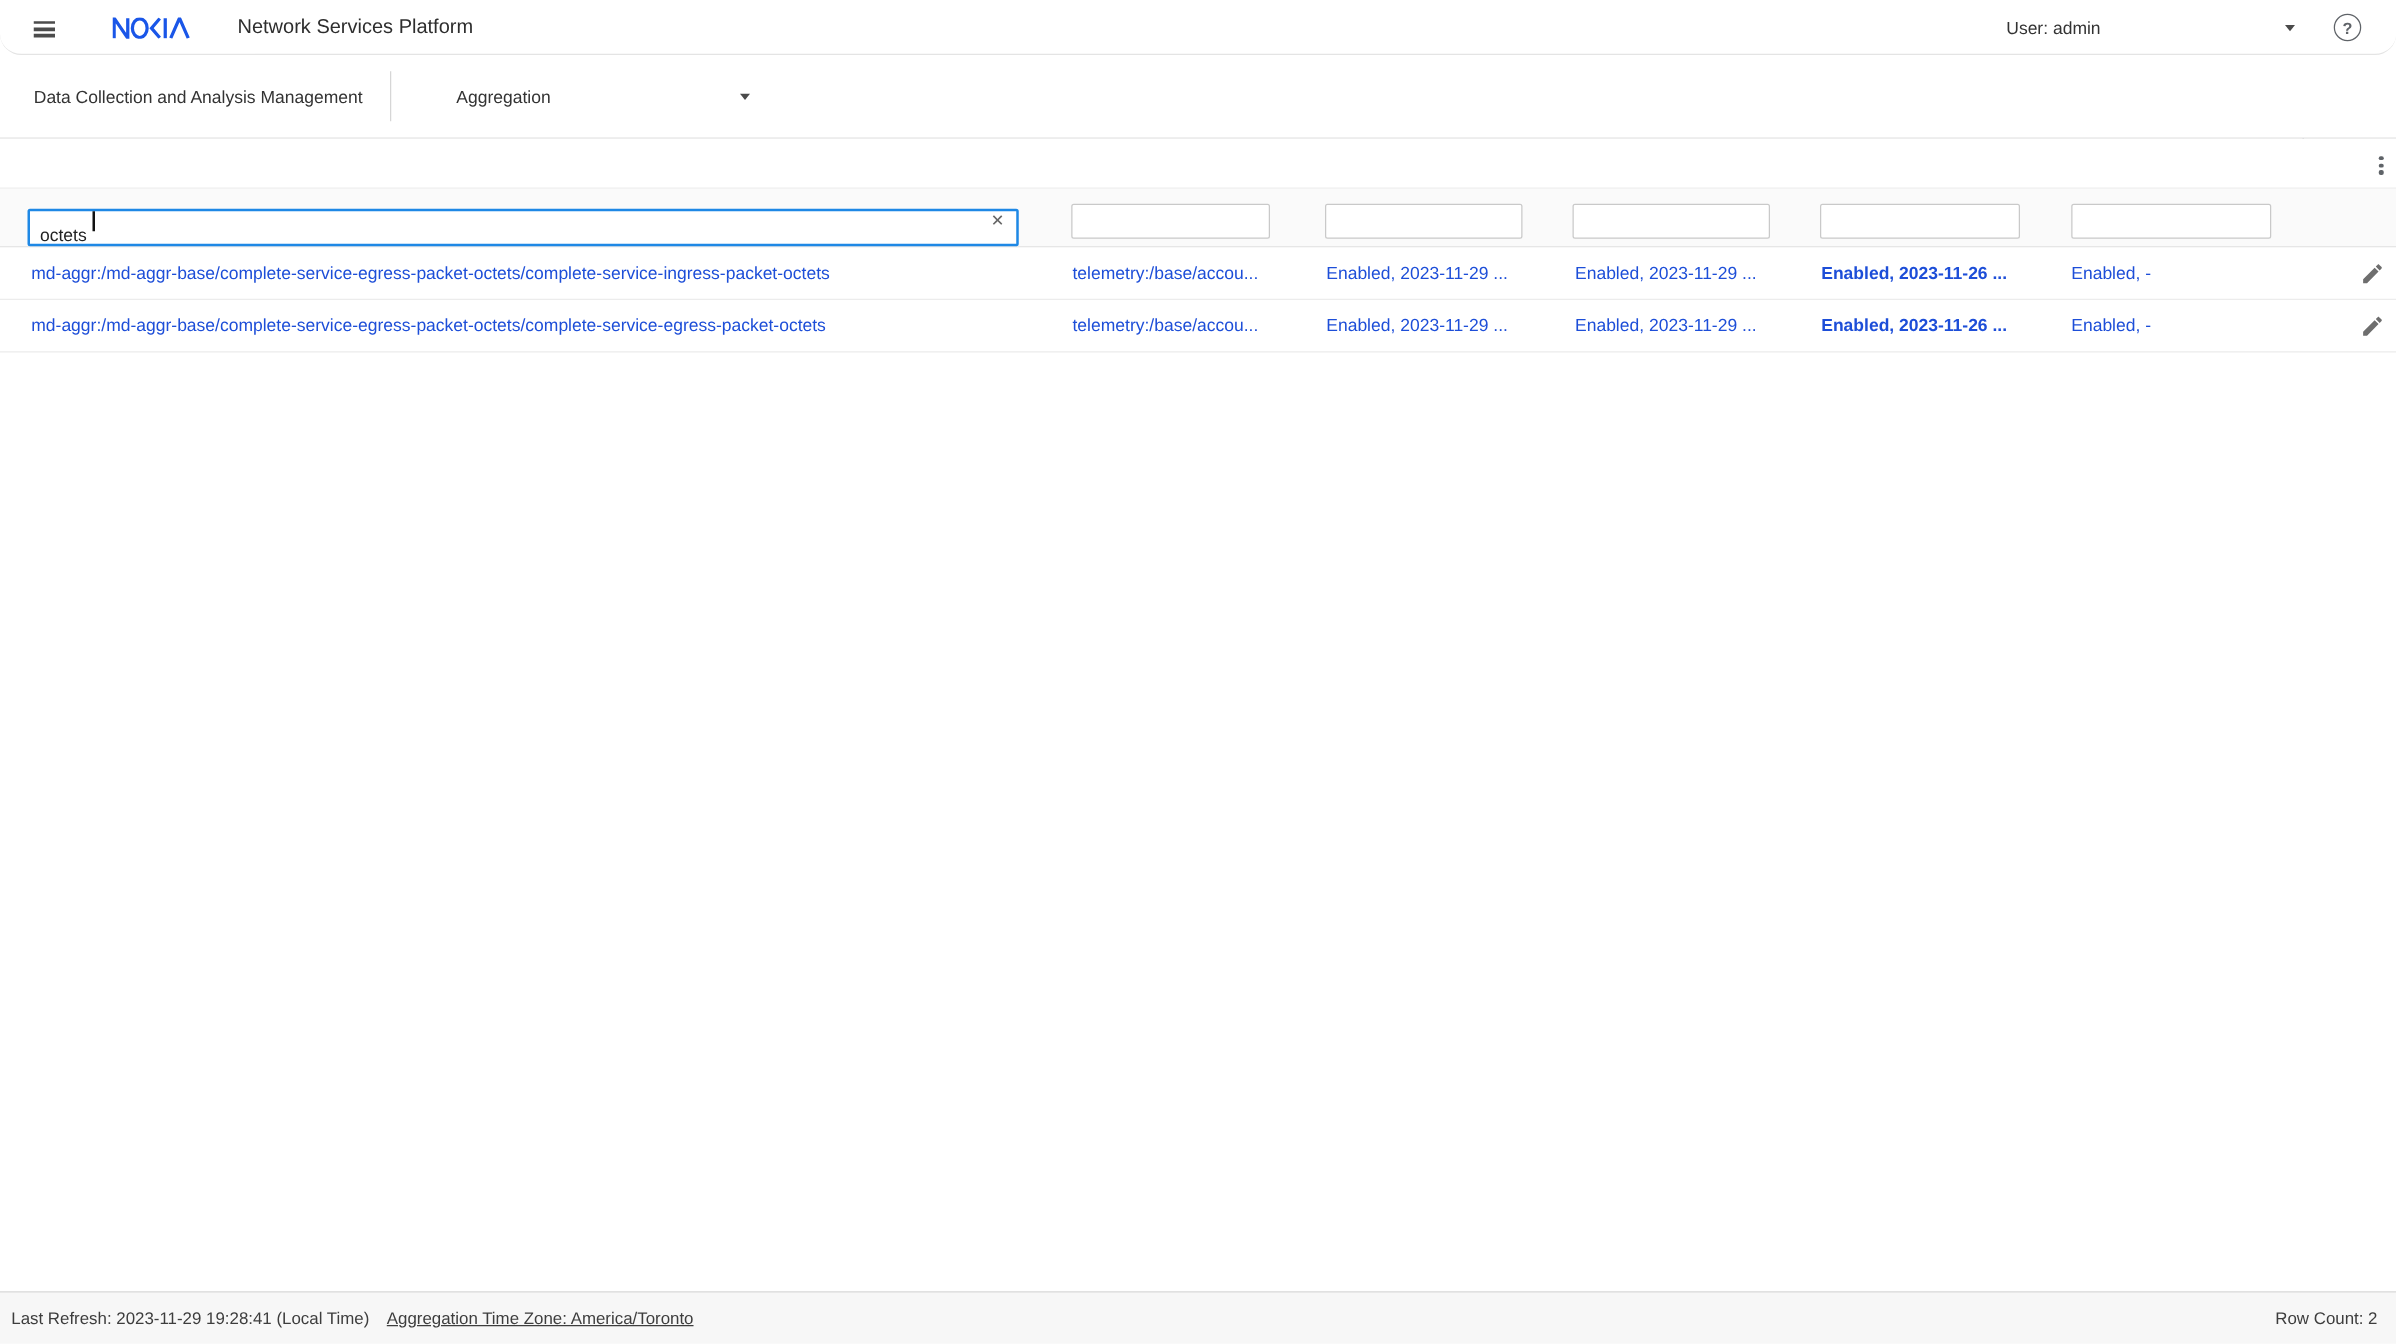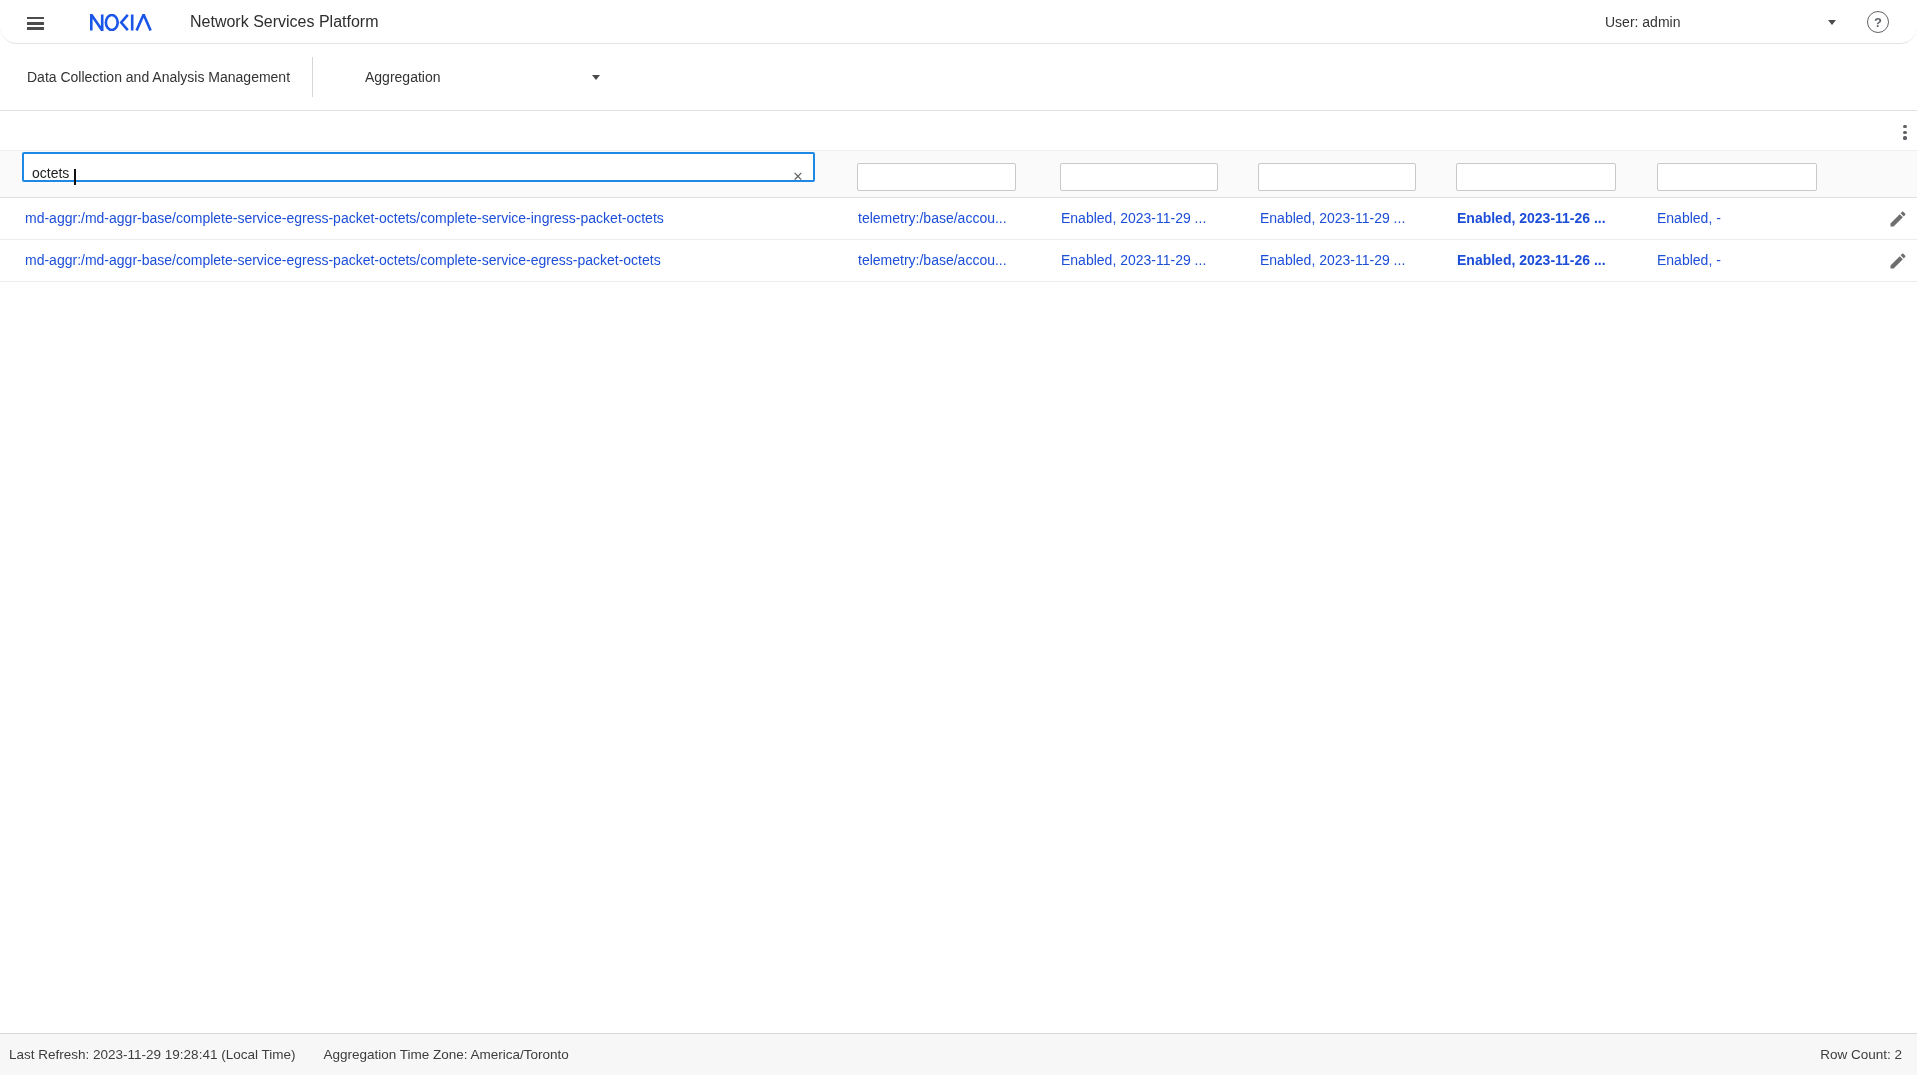--- a/index.html
+++ b/index.html
@@ -40,42 +40,42 @@
   
   .thead { position:absolute; left:0; top:111px; width:1917px; height:87px; background:#fff; }
   .col-label { position:absolute; font-size:14px; font-weight:bold; color:#3c3c3c; }
   .one-line { top:125px; line-height:17px; white-space:nowrap; }
   .two-line { top:118px; line-height:20px; max-width:142px; }
   .filter-strip { position:absolute; left:0; top:39px; width:1917px; height:48px;
                   background:#fafafa; border-top:1px solid #f0f0f0; border-bottom:1px solid #e0e0e0; }
   .flt { position:absolute; top:12px; height:28px; border:1px solid #c9c9c9; border-radius:2px;
          background:#fff; font-size:14px; color:#222; padding:0 8px;
          font-family:"Liberation Sans","DejaVu Sans",sans-serif; outline:none; }
-  .flt-name { left:22px; top:1px; width:793px; height:30px; border:2px solid #1e88e5; padding:12px 26px 0 8px; }
+  .flt-name { left:22px; top:16px; width:793px; height:30px; border:2px solid #1e88e5; padding:12px 26px 0 8px; }
   .clear-x { position:absolute; left:788px; top:16px; width:20px; height:20px; line-height:20px;
              text-align:center; font-size:13px; color:#666; cursor:pointer; }
   .text-caret { position:absolute; left:74px; top:18px; width:1.5px; height:16px; background:#111; }
   .hd-kebab { position:absolute; left:1896px; top:13px; }
   .hd-kebab i { width:3.2px; height:3.2px; margin:1.2px 0; }
 
   
   .rows { position:absolute; left:0; top:198px; width:1917px; }
   .row { position:relative; width:1917px; height:42px; border-bottom:1px solid #ececec; background:#fff; }
   .cell { position:absolute; top:0; height:41px; line-height:41px; font-size:14px; color:#1d4ed8;
           white-space:nowrap; }
   .c0 { left:25px; }  .c1 { left:858px; } .c2 { left:1061px; }
   .c3 { left:1260px; } .c4 { left:1457px;font-weight:bold; } .c5 { left:1657px; }
   .edit-btn { position:absolute; left:1888px; top:11px; width:20px; height:20px; cursor:pointer; }
 
   
   .footer { position:absolute; left:0; top:1033px; width:1917px; height:42px; background:#f7f7f7;
             border-top:1px solid #d9d9d9; display:flex; align-items:center;
             font-size:13.5px; color:#3d3d3d; }
   .footer .left { margin-left:9px; }
-  .footer .tz { margin-left:28px; }
+  .footer .tz { margin-left:14px;text-decoration:underline; }
   .footer .right { margin-left:auto; margin-right:15px; }
 </style>
 </head>
 <body>
 
 <header class="topbar">
   <div class="hamburger">
     <span></span>
       <span></span>
       <span></span>

